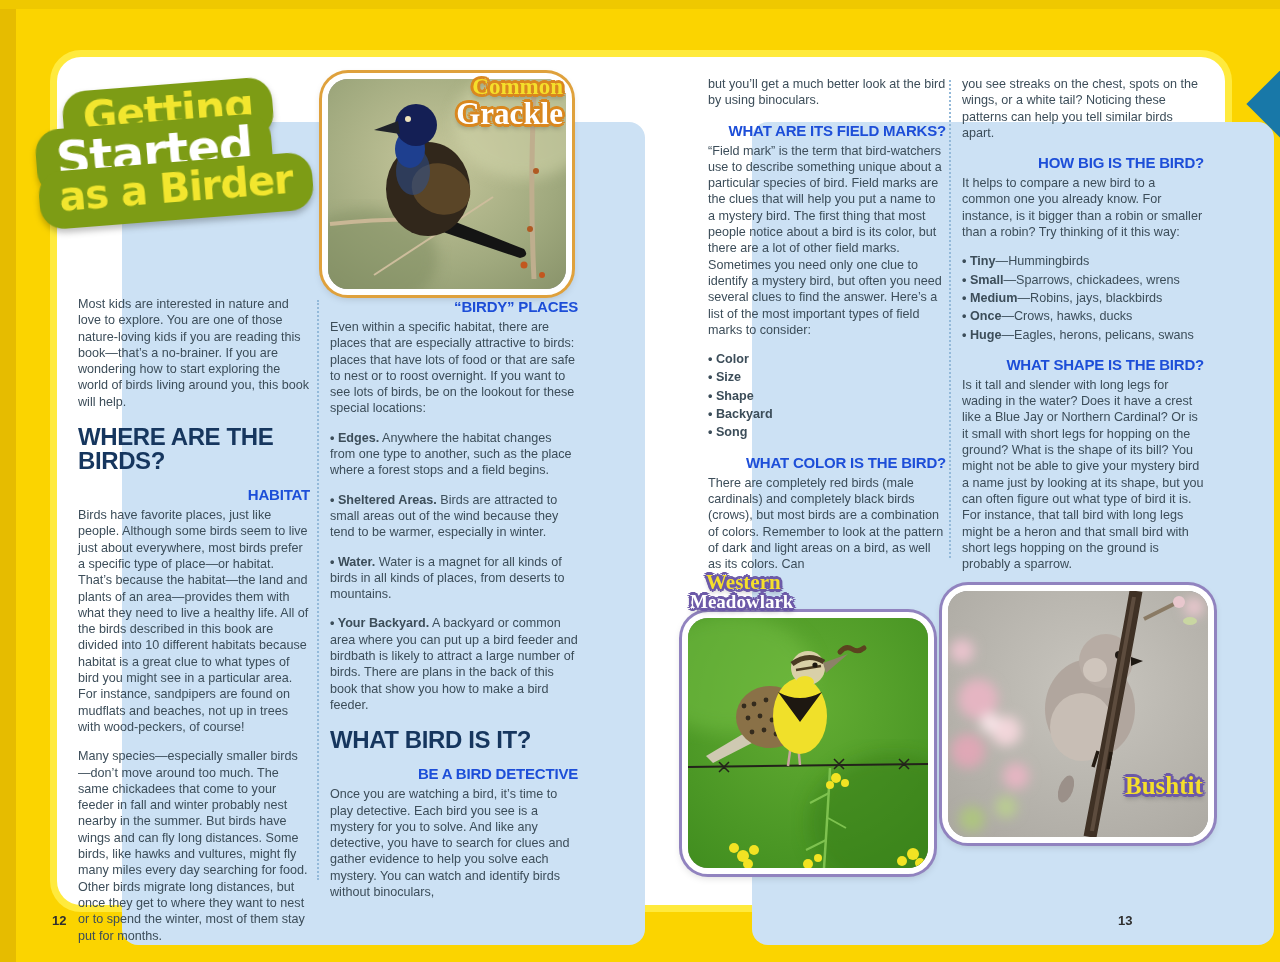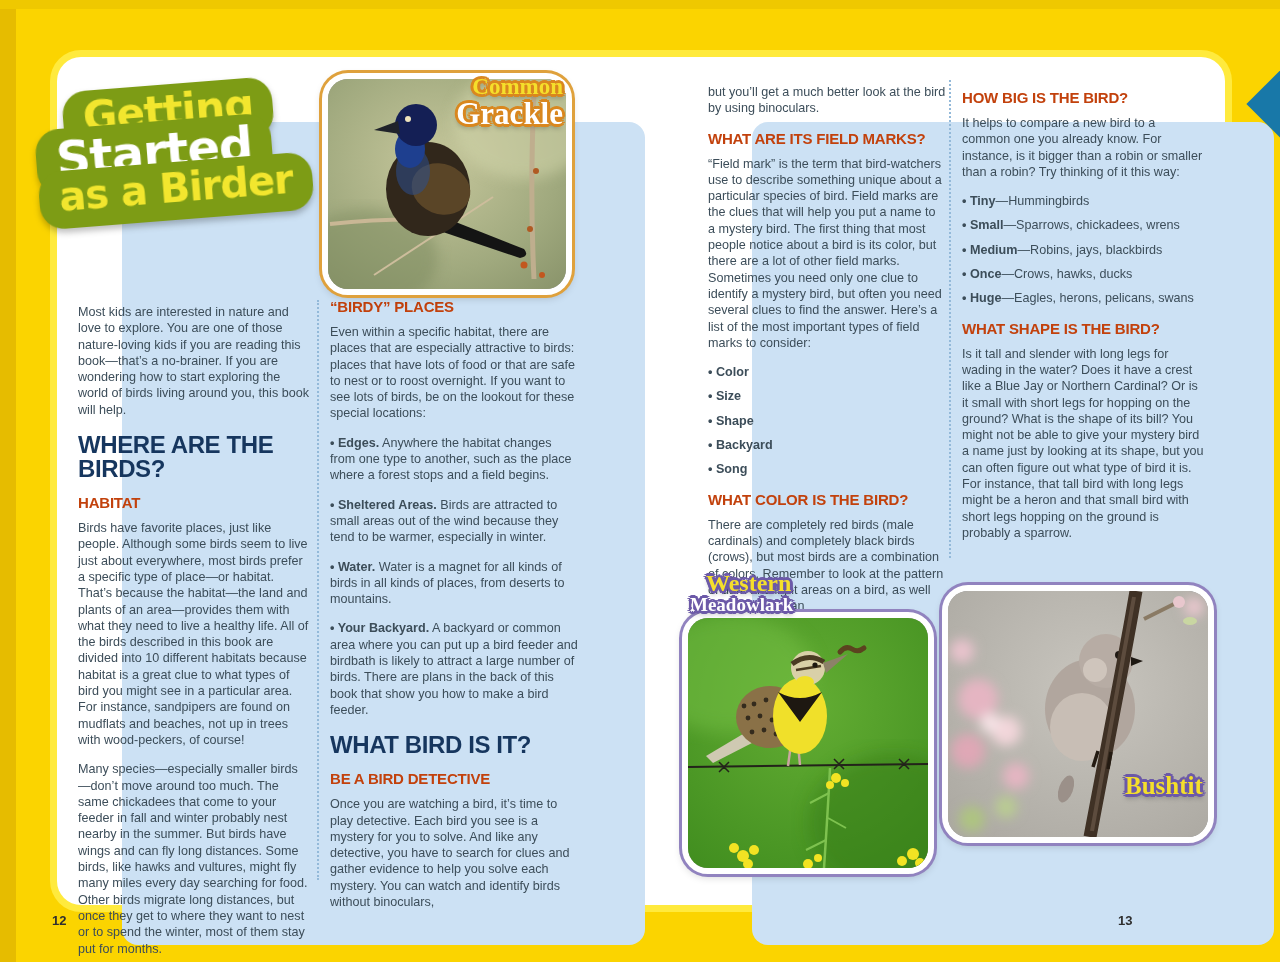--- a/index.html
+++ b/index.html
@@ -15,24 +15,24 @@
   .book {
     position:absolute; left:57px; top:57px; width:1168px; height:848px;
     background:#ffffff; border-radius:24px;
     box-shadow:0 0 0 7px #FFEA3D;
   }
   .page-panel { position:absolute; top:65px; height:823px; background:#CCE1F4; border-radius:16px; }
   .panel-left  { left:65px;  width:523px; }
   .panel-right { left:695px; width:522px; }
 
   .col { position:absolute; font-size:12.6px; line-height:16.3px; color:#3C4D59; }
-  .col p { margin:8px 0 13px 0; }
+  .col p { margin:0 0 13px 0; }
   .col p:last-child { margin-bottom:0; }
   .h-major { font-size:24px; line-height:24px; font-weight:bold; color:#16365E; letter-spacing:-0.4px; margin:15px 0 6px; }
-  .h-sub   { font-size:15px; line-height:18px; font-weight:bold; color:#c2410c; letter-spacing:-0.2px; margin:13px 0 3px; }
+  .h-sub   { font-size:15px; line-height:18px; font-weight:bold; color:#1d4ed8; letter-spacing:-0.2px; margin:13px 0 3px;text-align:right; }
   .h-first { margin-top:0; }
   .bullet b { font-weight:bold; }
 
   .dotted { position:absolute; width:0; border-left:2px dotted #93B9D9; }
   .dot1 { left:317px; top:300px; height:580px; }
   .dot2 { left:949px; top:80px;  height:478px; }
 
   
   .title { position:absolute; left:36px; top:84px; transform:rotate(-4.5deg); z-index:5;
            font-family:"DejaVu Sans", sans-serif; font-weight:bold;
@@ -61,21 +61,21 @@
       -2px -2px 0 #D9871F,2px -2px 0 #D9871F,-2px 2px 0 #D9871F,2px 2px 0 #D9871F,0 4px 5px rgba(0,0,0,.35);
   }
   .stk-p span {
     text-shadow:-3px 0 0 #6C59A8,3px 0 0 #6C59A8,0 -3px 0 #6C59A8,0 3px 0 #6C59A8,
       -2px -2px 0 #6C59A8,2px -2px 0 #6C59A8,-2px 2px 0 #6C59A8,2px 2px 0 #6C59A8,0 4px 5px rgba(0,0,0,.35);
   }
   .lbl-grackle { left:385px; top:76px; width:178px; text-align:right; }
   .lbl-grackle .l1 { font-size:23px; color:#F5DF2B; }
   .lbl-grackle .l2 { font-size:31px; color:#FFFFFF; }
   .lbl-meadowlark { left:690px; top:572px; }
-  .lbl-meadowlark .l1 { font-size:24px; color:#F5DF2B; margin-left:16px; }
+  .lbl-meadowlark .l1 { font-size:21px; color:#F5DF2B; margin-left:16px; }
   .lbl-meadowlark .l2 { font-size:19px; color:#FFFFFF; }
   .lbl-bushtit { left:1125px; top:774px; }
   .lbl-bushtit .l1 { font-size:25px; color:#F5DF2B; }
 
   .pgnum { position:absolute; top:913px; font-size:13px; font-weight:bold; color:#2F2F2F; }
   .pg12 { left:52px; } .pg13 { left:1118px; }
 
   .diamond { position:absolute; left:1258px; top:76px; width:56px; height:56px;
              background:#1878A8; transform:rotate(45deg); }
 </style>
@@ -127,20 +127,21 @@
   <p style="margin-bottom:2px;"><b>• Shape</b></p>
   <p style="margin-bottom:2px;"><b>• Backyard</b></p>
   <p><b>• Song</b></p>
   <div class="h-sub">WHAT COLOR IS THE BIRD?</div>
   <p>There are completely red birds (male cardinals) and completely black birds (crows), but most birds are a combination of colors. Remember to look at the pattern of dark and light areas on a bird, as well as its colors. Can</p>
 </div>
 
 <div class="dotted dot2"></div>
 
 <div class="col" style="left:962px; top:76px; width:242px;">
+  <p>you see streaks on the chest, spots on the wings, or a white tail? Noticing these patterns can help you tell similar birds apart.</p>
   <div class="h-sub">HOW BIG IS THE BIRD?</div>
   <p>It helps to compare a new bird to a common one you already know. For instance, is it bigger than a robin or smaller than a robin? Try thinking of it this way:</p>
   <p style="margin-bottom:2px;" class="bullet"><b>• Tiny</b><span>—Hummingbirds</span></p>
   <p style="margin-bottom:2px;" class="bullet"><b>• Small</b><span>—Sparrows, chickadees, wrens</span></p>
   <p style="margin-bottom:2px;" class="bullet"><b>• Medium</b><span>—Robins, jays, blackbirds</span></p>
   <p style="margin-bottom:2px;" class="bullet"><b>• Once</b><span>—Crows, hawks, ducks</span></p>
   <p class="bullet"><b>• Huge</b><span>—Eagles, herons, pelicans, swans</span></p>
   <div class="h-sub">WHAT SHAPE IS THE BIRD?</div>
   <p>Is it tall and slender with long legs for wading in the water? Does it have a crest like a Blue Jay or Northern Cardinal? Or is it small with short legs for hopping on the ground? What is the shape of its bill? You might not be able to give your mystery bird a name just by looking at its shape, but you can often figure out what type of bird it is. For instance, that tall bird with long legs might be a heron and that small bird with short legs hopping on the ground is probably a sparrow.</p>
 </div>

